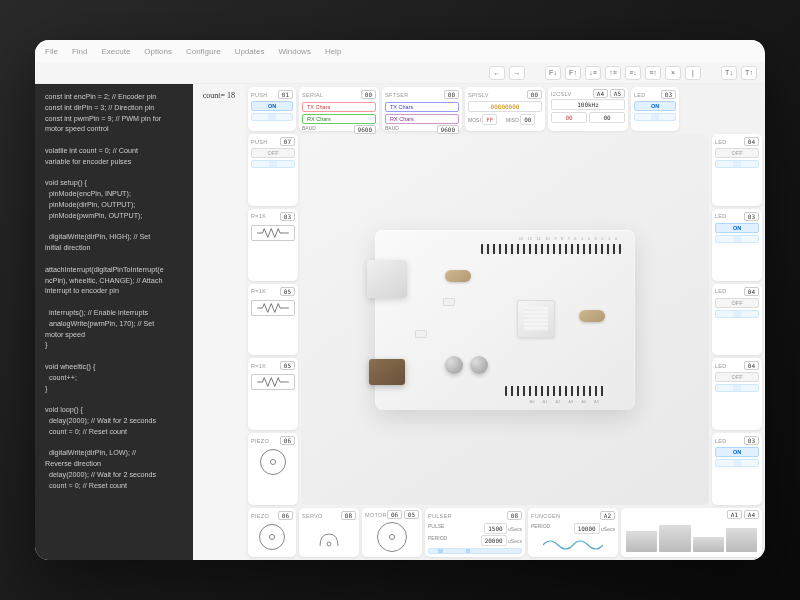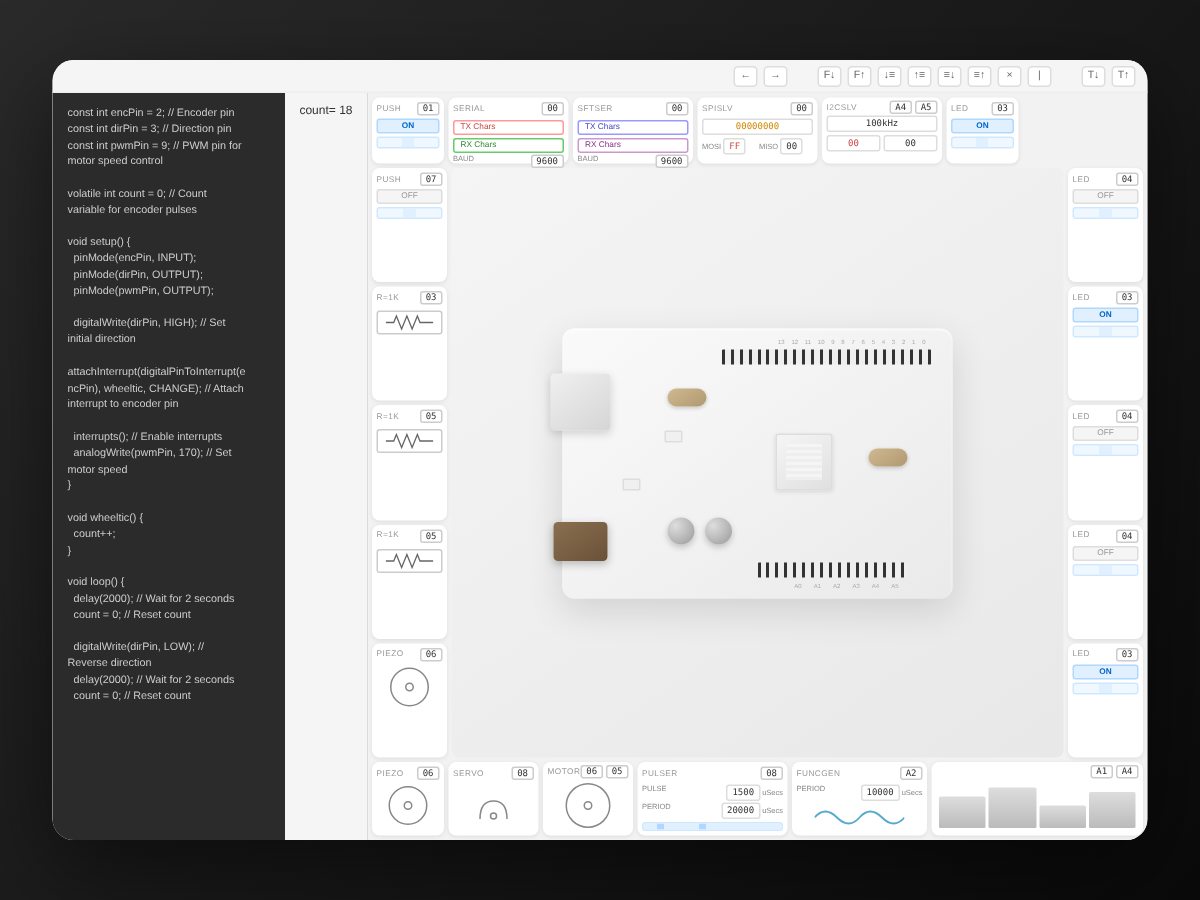--- a/index.html
+++ b/index.html
@@ -5,21 +5,21 @@
 *{box-sizing:border-box;margin:0;padding:0;font-family:'Segoe UI',Arial,sans-serif}
 body{background:linear-gradient(135deg,#2a2a2a,#0a0a0a);width:800px;height:600px;display:flex;align-items:center;justify-content:center;overflow:hidden}
 .app{width:730px;height:520px;background:#f8f8f8;border-radius:14px;box-shadow:0 20px 60px rgba(0,0,0,.5);display:flex;flex-direction:column;overflow:hidden}
 .menubar{height:22px;display:flex;align-items:center;padding:0 10px;gap:14px;font-size:8px;color:#999;background:#fafafa}
 .menubar span{cursor:pointer}
 .toolbar{height:22px;display:flex;align-items:center;justify-content:flex-end;padding:0 8px;gap:4px;background:#f5f5f5;border-bottom:1px solid #eee}
 .tbtn{width:16px;height:14px;background:#fff;border:1px solid #ddd;border-radius:3px;font-size:7px;display:flex;align-items:center;justify-content:center;color:#666;cursor:pointer}
 .content{flex:1;display:flex;overflow:hidden}
 .code-panel{width:210px;background:#2b2b2b;color:#ccc;font-family:Consolas,monospace;font-size:7.2px;line-height:1.5;display:flex;flex-direction:row}
 .code-body{flex:1;padding:8px 10px;overflow:hidden;white-space:pre-wrap;word-break:break-all}
-.code-footer{background:#f5f5f5;color:#333;padding:6px 10px;font-size:8px;font-family:Liberation Sans, sans-serif}
+.code-footer{background:#f5f5f5;color:#333;padding:6px 10px;font-size:8px;font-family:Liberation Serif, serif}
 .workspace{flex:1;display:flex;flex-direction:column;background:#f2f2f2}
 .top-row{display:flex;height:50px;gap:3px;padding:3px}
 .mid-row{flex:1;display:flex;gap:3px;padding:0 3px}
 .bot-row{display:flex;height:55px;gap:3px;padding:3px}
 .panel{background:#fff;border-radius:5px;box-shadow:0 1px 3px rgba(0,0,0,.08);padding:3px;font-size:6px;color:#888;display:flex;flex-direction:column;position:relative}
 .panel-h{display:flex;justify-content:space-between;align-items:center;margin-bottom:2px}
 .panel-h .ttl{color:#999;text-transform:uppercase;font-size:5.5px;letter-spacing:.3px}
 .pin-b{background:#fff;border:1px solid #ccc;border-radius:2px;padding:0 3px;font-family:monospace;font-size:6px;color:#333}
 .btn-on{background:#e0f0ff;color:#0066cc;border:1px solid #b0d8ff;border-radius:2px;padding:1px 6px;font-size:5.5px;text-align:center;cursor:pointer;font-weight:600}
 .btn-off{background:#f5f5f5;color:#999;border:1px solid #ddd;border-radius:2px;padding:1px 6px;font-size:5.5px;text-align:center;cursor:pointer}
@@ -41,20 +41,30 @@
 .circle-sym{width:26px;height:26px;border:1.5px solid #888;border-radius:50%;margin:2px auto;position:relative}
 .circle-sym::after{content:'';position:absolute;left:50%;top:50%;width:4px;height:4px;border:1px solid #888;border-radius:50%;transform:translate(-50%,-50%)}
 .txchars{border:1px solid;border-radius:2px;padding:1px 4px;font-size:5.5px;margin:1px 0}
 .val-box{background:#fff;border:1px solid #ddd;border-radius:2px;padding:1px 3px;font-family:monospace;font-size:6px;color:#333;display:inline-block}
 .small-chip{position:absolute;width:12px;height:8px;background:#f0f0f0;border:1px solid #ddd;border-radius:1px}
 </style>
 </head>
 <body>
 
 <div class="app">
+ <div class="menubar">
+  <span>File</span>
+  <span>Find</span>
+  <span>Execute</span>
+  <span>Options</span>
+  <span>Configure</span>
+  <span>Updates</span>
+  <span>Windows</span>
+  <span>Help</span>
+ </div>
  <div class="toolbar">
   <div class="tbtn">←</div>
   <div class="tbtn">→</div>
   <div style="width:12px"></div>
   <div class="tbtn">F↓</div>
   <div class="tbtn">F↑</div>
   <div class="tbtn">↓≡</div>
   <div class="tbtn">↑≡</div>
   <div class="tbtn">≡↓</div>
   <div class="tbtn">≡↑</div>

